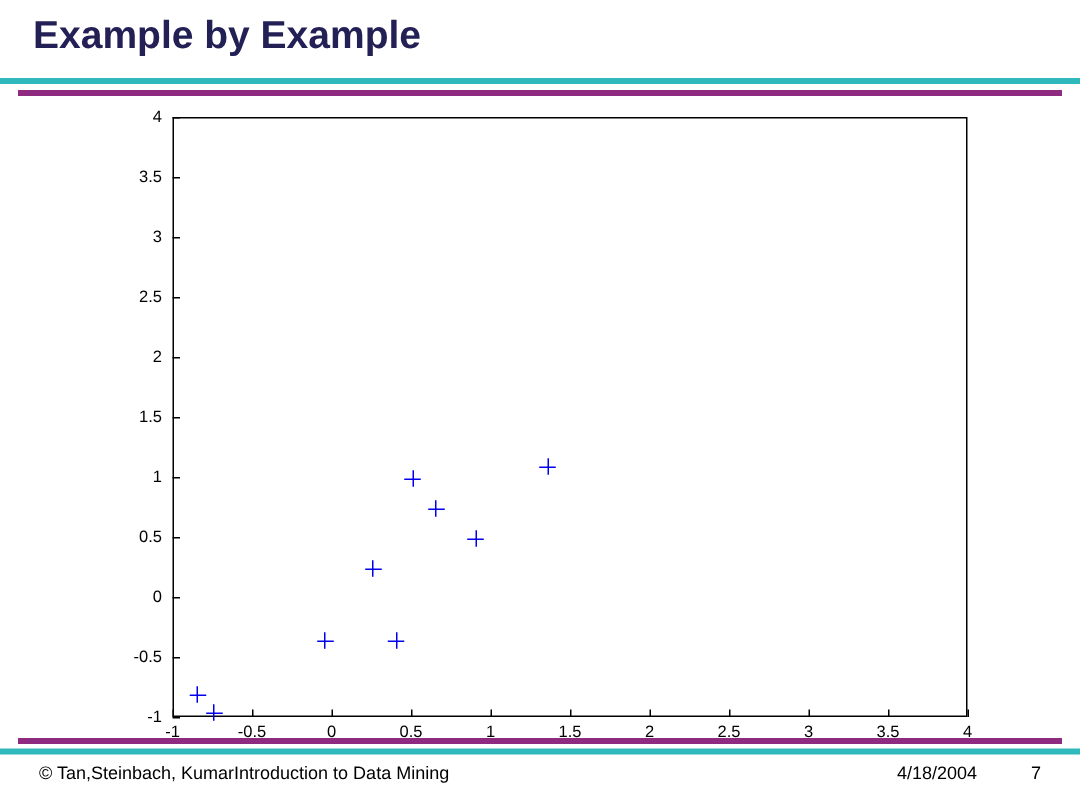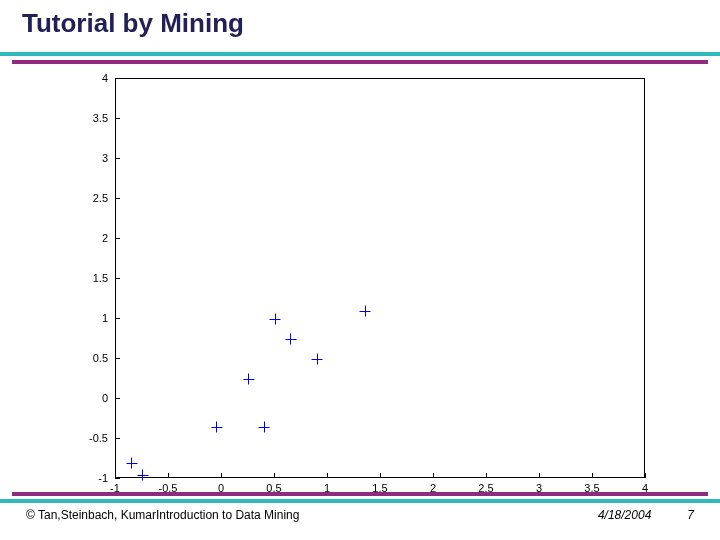--- a/index.html
+++ b/index.html
@@ -115,26 +115,26 @@
     left: 26px;
     right: 26px;
     top: 508px;
     font-size: 12px;
     color: #000;
     display: flex;
     justify-content: space-between;
     align-items: center;
   }
   .footer-row .center { flex: 1; }
-  .footer-row .right  { display: flex; gap: 36px; align-items: center; font-style: italic; }
+  .footer-row .right  { display: flex; gap: 36px; align-items: center; }
 </style>
 </head>
 <body>
 
-<div class="slide-title">Tutorial by Mining</div>
+<div class="slide-title">Example by Example</div>
 <div class="rule-cyan"></div>
 <div class="rule-purple"></div>
 
 <div class="chart-zone">
   <div class="plot-box" id="plot-box">
       <div class="point" style="left: 15.9px; top: 384px; color: rgb(0, 0, 238);"></div>
       <div class="point" style="left: 26.5px; top: 396px; color: rgb(0, 0, 238);"></div>
       <div class="point" style="left: 100.7px; top: 348px; color: rgb(0, 0, 238);"></div>
       <div class="point" style="left: 132.5px; top: 300px; color: rgb(0, 0, 238);"></div>
       <div class="point" style="left: 148.4px; top: 348px; color: rgb(0, 0, 238);"></div>

